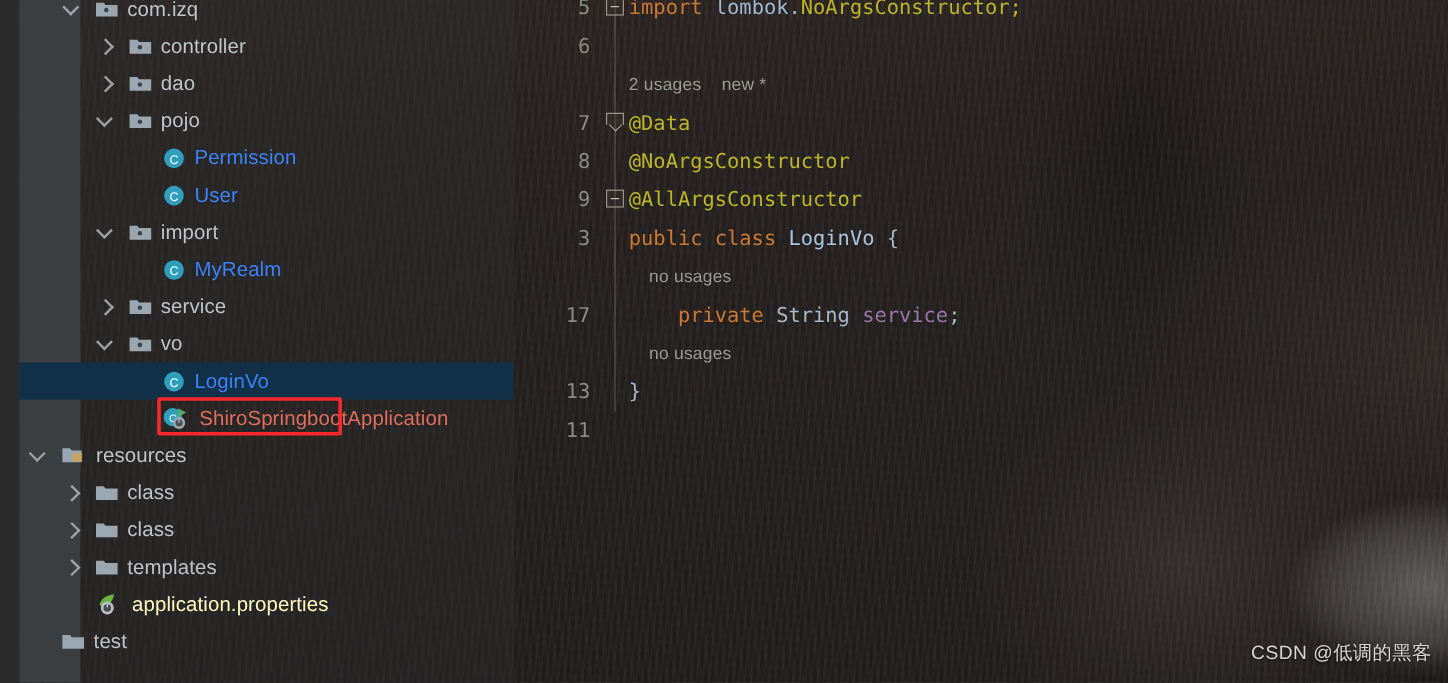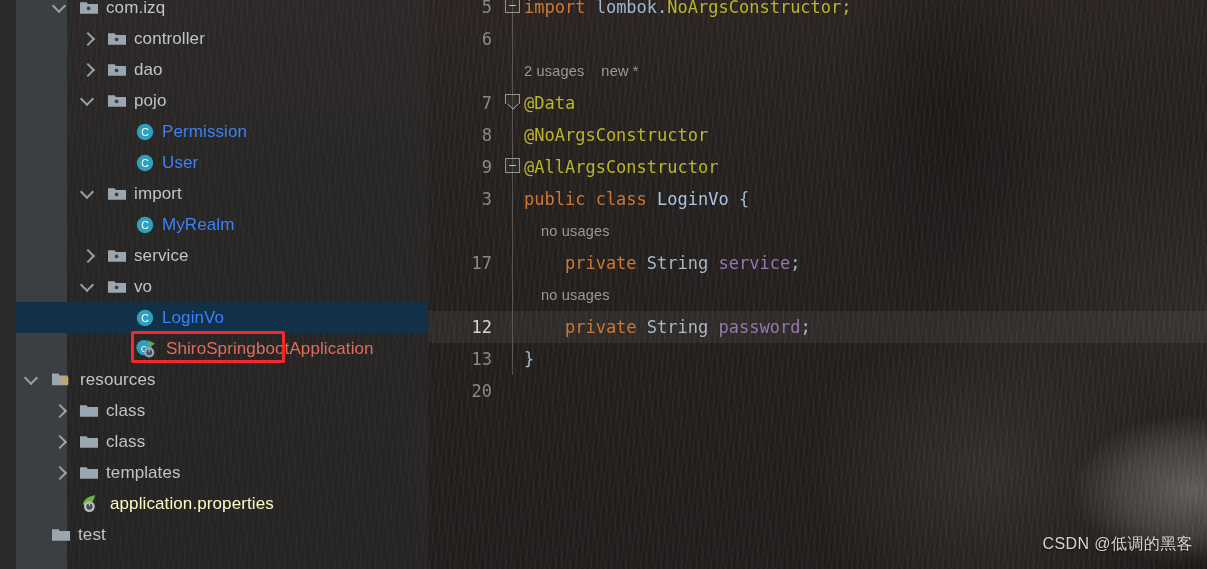--- a/index.html
+++ b/index.html
@@ -480,21 +480,20 @@
         <div class="code-line"><div class="gutter">5</div><div class="foldcol"><div class="fold-line"></div><div class="fold-minus"></div></div><div class="code-text"><span class="t-kw">import </span><span class="t-pkg">lombok.</span><span class="t-anno">NoArgsConstructor;</span></div></div>
         <div class="code-line"><div class="gutter">6</div><div class="foldcol"><div class="fold-line"></div></div><div class="code-text"></div></div>
         <div class="code-line hint-line"><div class="gutter"></div><div class="foldcol"><div class="fold-line"></div></div><div class="code-text">2 usages    new *</div></div>
         <div class="code-line"><div class="gutter">7</div><div class="foldcol"><div class="fold-line"></div><div class="fold-arrow"></div></div><div class="code-text"><span class="t-anno">@Data</span></div></div>
         <div class="code-line"><div class="gutter">8</div><div class="foldcol"><div class="fold-line"></div></div><div class="code-text"><span class="t-anno">@NoArgsConstructor</span></div></div>
         <div class="code-line"><div class="gutter">9</div><div class="foldcol"><div class="fold-line"></div><div class="fold-minus"></div></div><div class="code-text"><span class="t-anno">@AllArgsConstructor</span></div></div>
         <div class="code-line"><div class="gutter">3</div><div class="foldcol"><div class="fold-line"></div></div><div class="code-text"><span class="t-kw">public class </span><span class="t-cls">LoginVo</span><span class="t-pun"> {</span></div></div>
         <div class="code-line hint-line"><div class="gutter"></div><div class="foldcol"><div class="fold-line"></div></div><div class="code-text">    no usages</div></div>
         <div class="code-line"><div class="gutter">17</div><div class="foldcol"><div class="fold-line"></div></div><div class="code-text"><span class="t-kw">    private </span><span class="t-type">String </span><span class="t-fld">service</span><span class="t-pun">;</span></div></div>
         <div class="code-line hint-line"><div class="gutter"></div><div class="foldcol"><div class="fold-line"></div></div><div class="code-text">    no usages</div></div>
-        <div class="code-line current"><div class="gutter">12</div><div class="foldcol"><div class="fold-line"></div></div><div class="code-text"><span class="t-kw">    private </span><span class="t-type">String </span><span class="t-fld">password</span><span class="t-pun">;</span></div></div>
         <div class="code-line"><div class="gutter">13</div><div class="foldcol"><div class="fold-line"></div></div><div class="code-text"><span class="t-pun">}</span></div></div>
-        <div class="code-line"><div class="gutter">20</div><div class="foldcol"></div><div class="code-text"></div></div>
+        <div class="code-line"><div class="gutter">11</div><div class="foldcol"></div><div class="code-text"></div></div>
       </div>
 
     <div class="watermark">CSDN @低调的黑客</div>
   </div>
 
 </div>
 
 </body></html>

